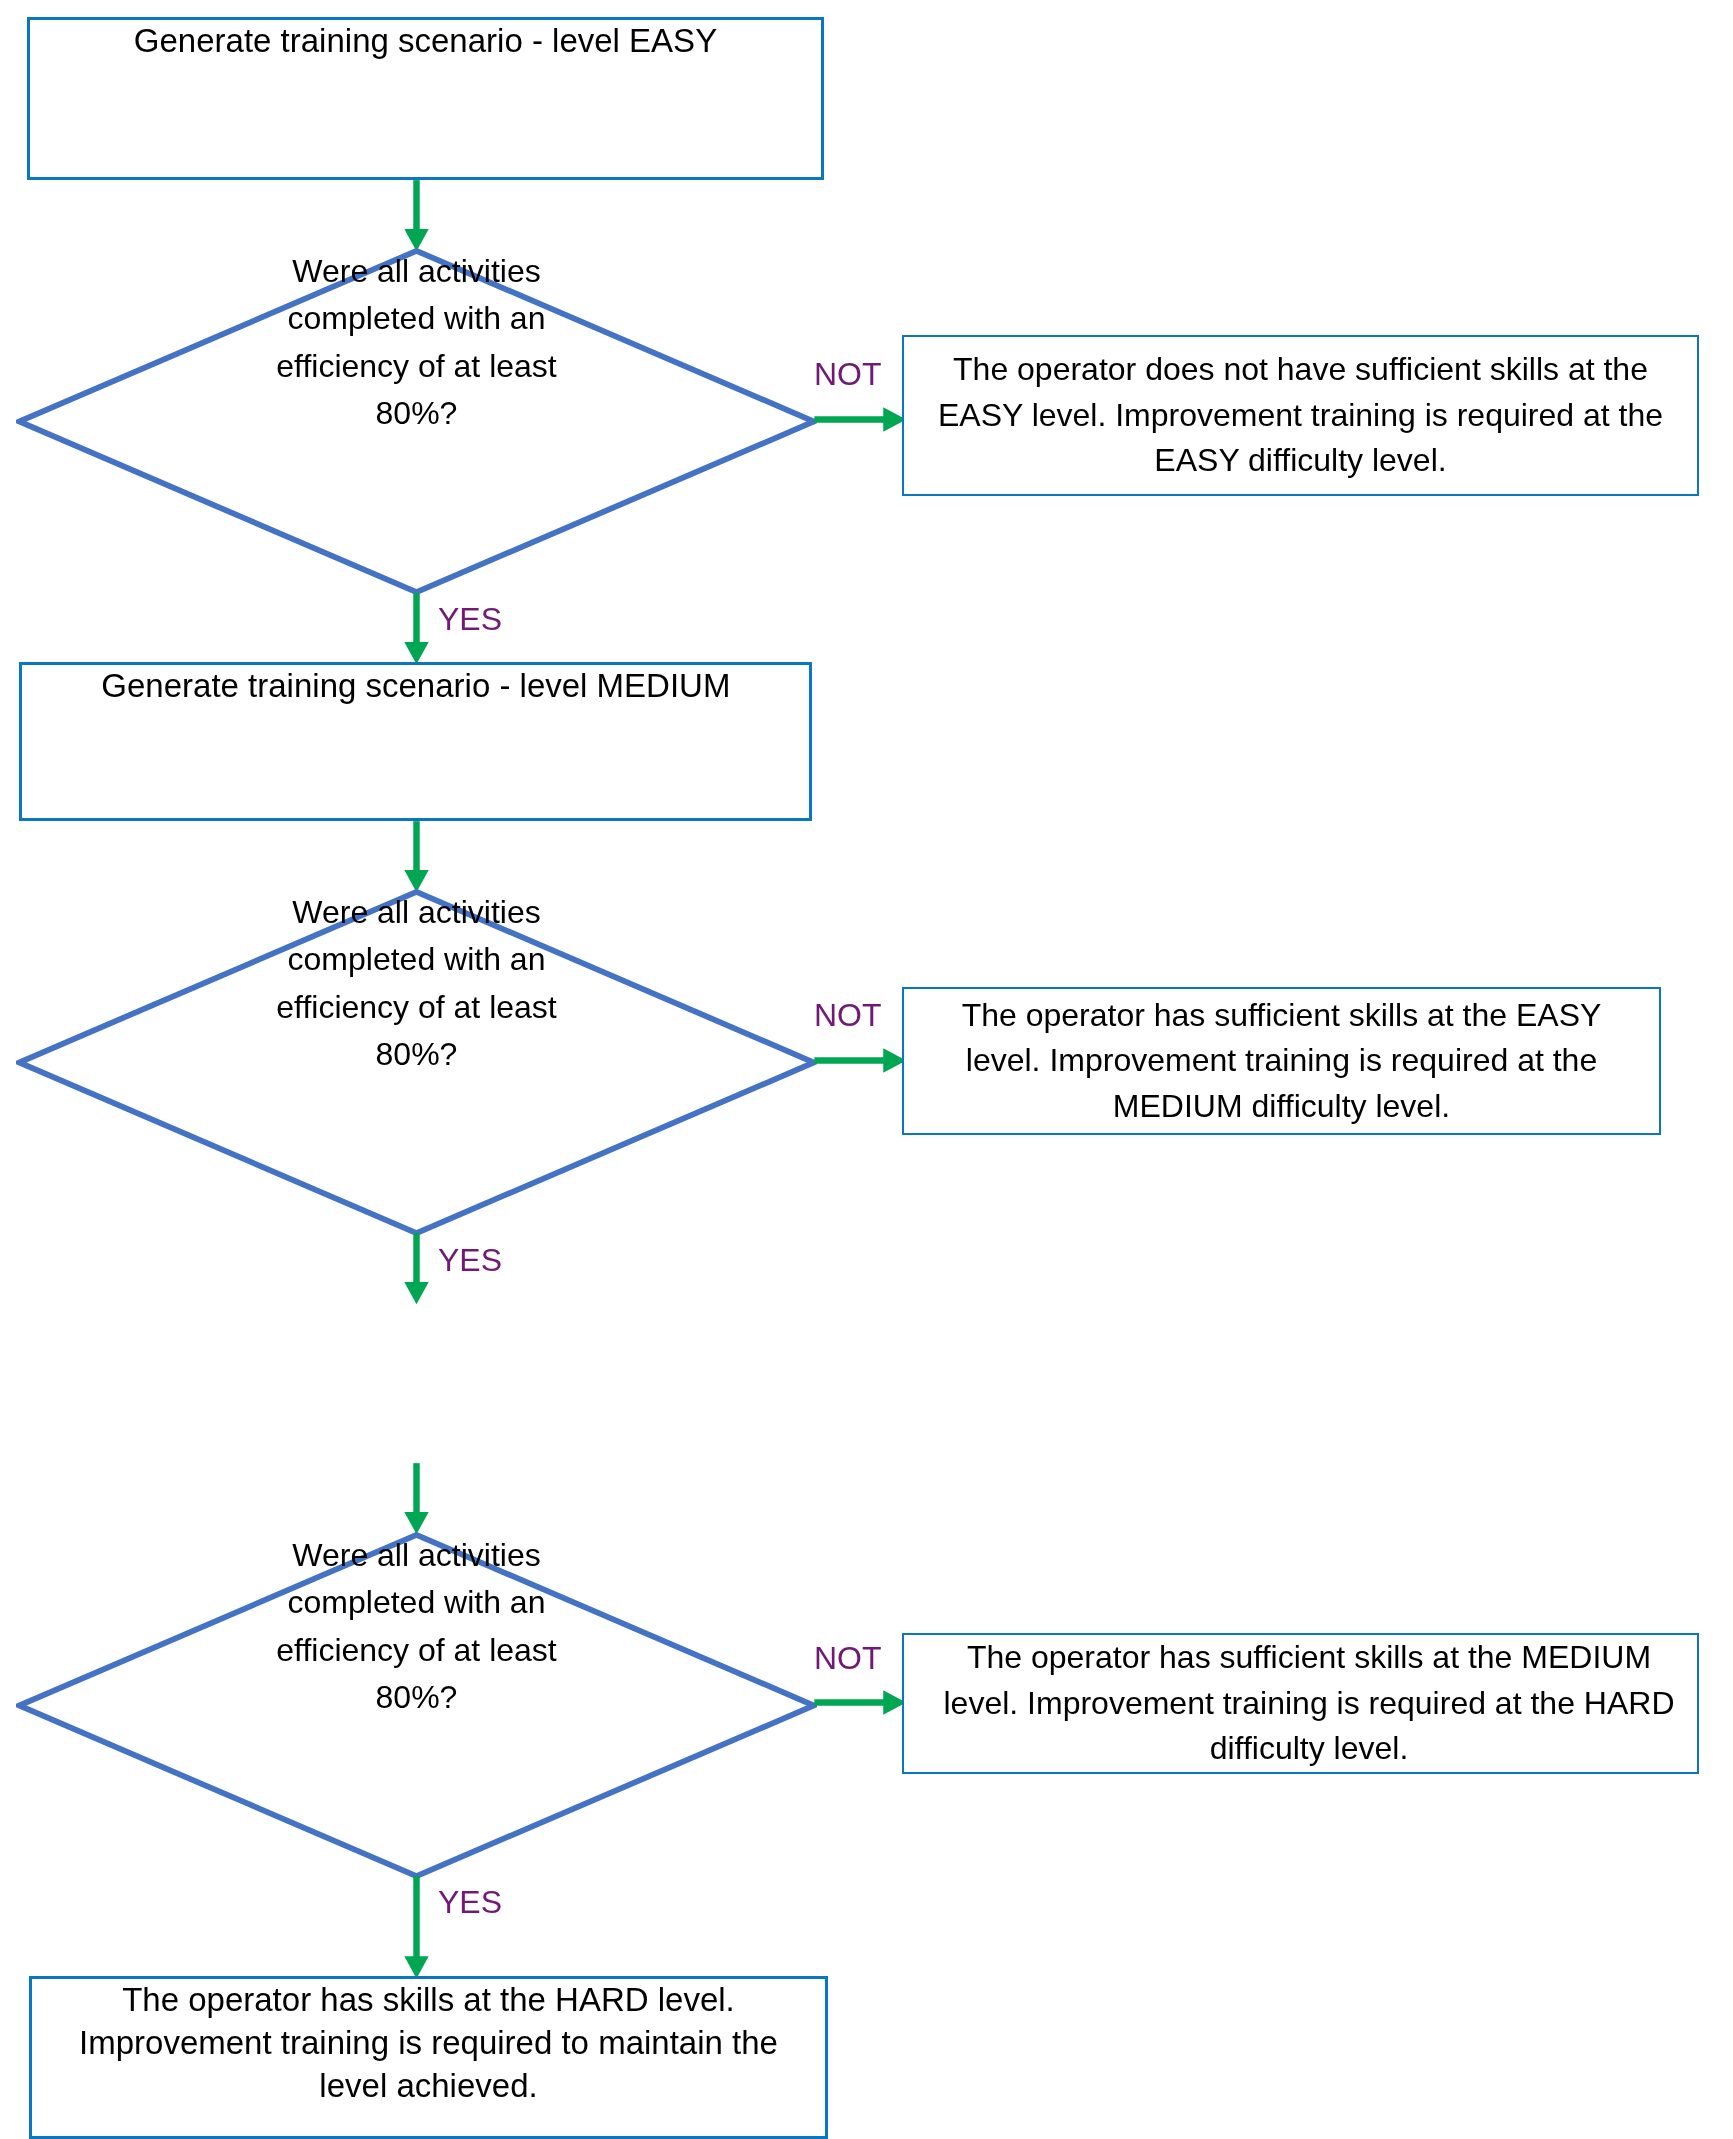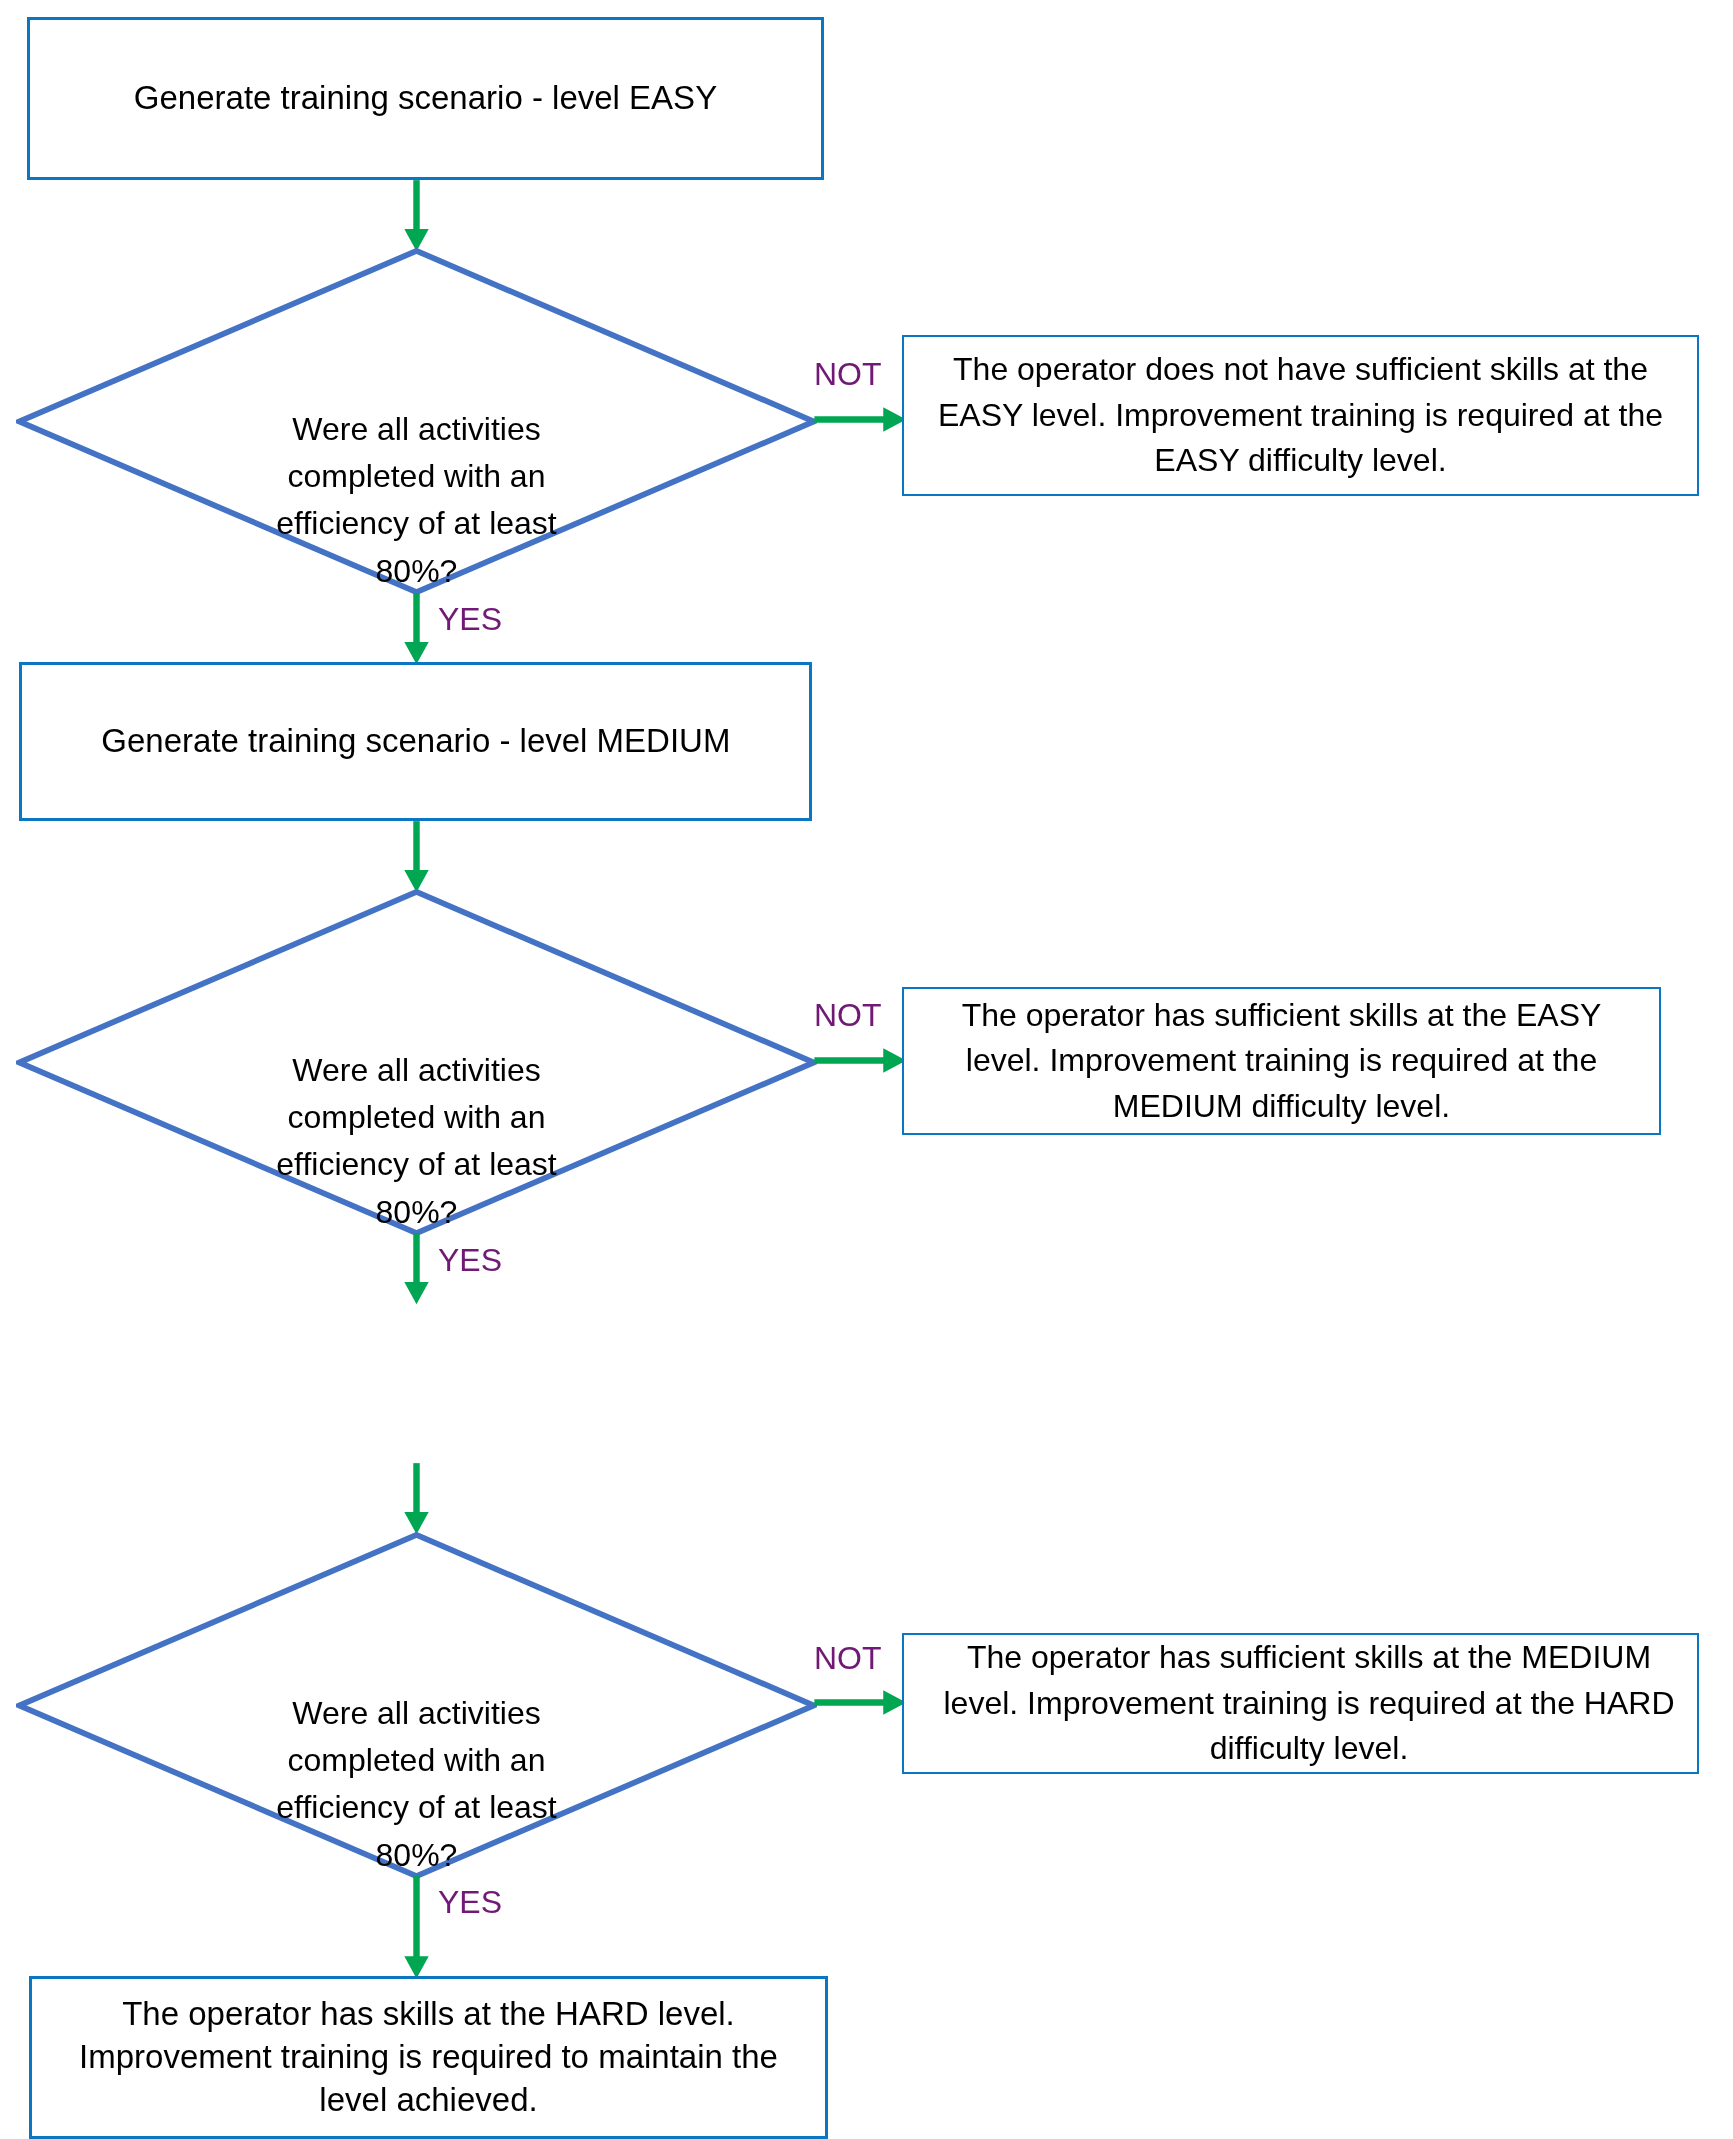--- a/index.html
+++ b/index.html
@@ -19,21 +19,20 @@
   }
   .shape {
     position: absolute;
     box-sizing: border-box;
   }
   
   .proc-box {
     border: 3.6px solid #0B76C2;
     background: #ffffff;
     display: flex;
-    align-items: center;
     justify-content: center;
     text-align: center;
   }
   .proc-box .label {
     color: #000000;
     font-size: 33px;
     line-height: 1.30;
     padding: 0 17.3px;
     white-space: pre-line;
   }
@@ -60,21 +59,21 @@
   .diamond-wrap svg {
     display: block;
   }
   .diamond-text {
     position: absolute;
     left: 0;
     top: 0;
     width: 100%;
     height: 100%;
     display: flex;
-    align-items: flex-end;
+    align-items: flex-start;
     justify-content: center;
     text-align: center;
     pointer-events: none;
   }
   .diamond-text .label {
     color: #000000;
     font-size: 32px;
     line-height: 1.48;
     white-space: pre-line;
   }

